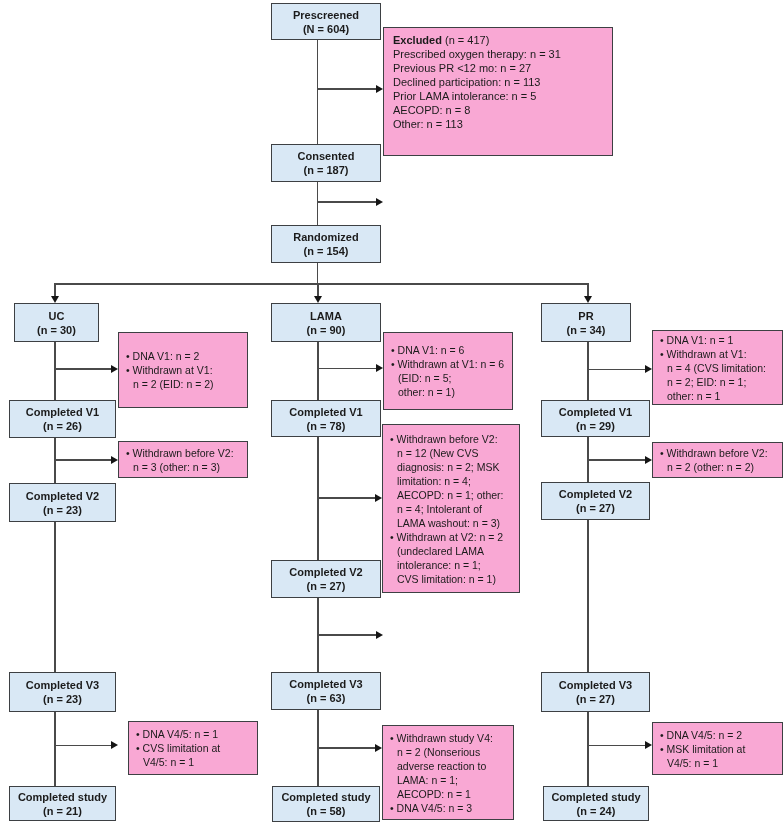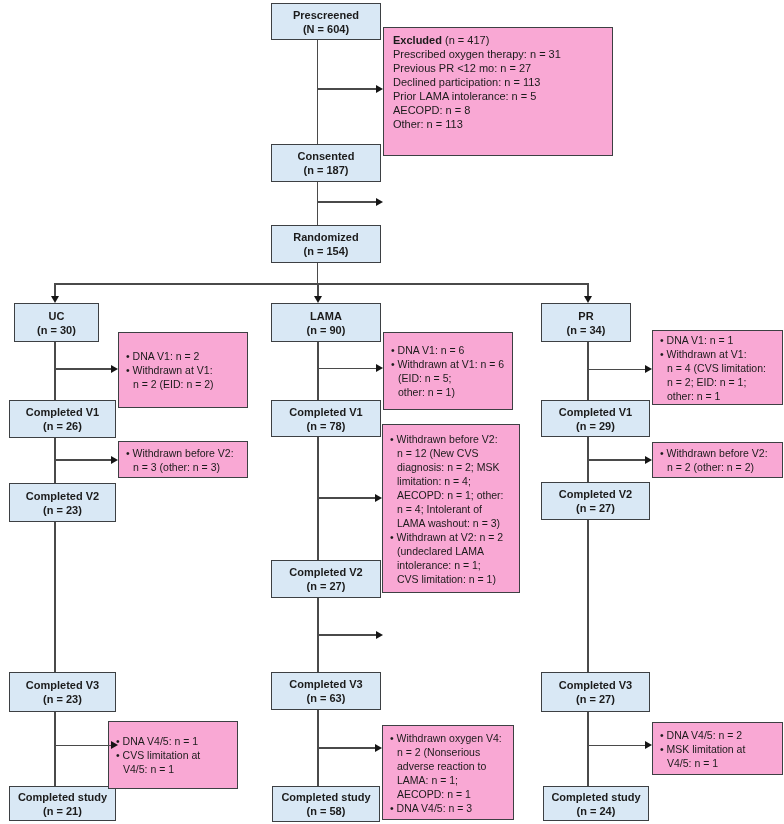--- a/index.html
+++ b/index.html
@@ -118,21 +118,21 @@
 
   <div class="nbox" style="left:118px;top:332px;width:130px;height:76px">
     <div class="nl">• DNA V1: n = 2</div>
     <div class="nl">• Withdrawn at V1:</div>
     <div class="nl cont">n = 2 (EID: n = 2)</div>
   </div>
   <div class="nbox" style="left:118px;top:441px;width:130px;height:37px">
     <div class="nl">• Withdrawn before V2:</div>
     <div class="nl cont">n = 3 (other: n = 3)</div>
   </div>
-  <div class="nbox" style="left:108px;top:721px;width:130px;height:68px">
+  <div class="nbox" style="left:128px;top:721px;width:130px;height:54px">
     <div class="nl">• DNA V4/5: n = 1</div>
     <div class="nl">• CVS limitation at</div>
     <div class="nl cont">V4/5: n = 1</div>
   </div>
 
   <div class="nbox" style="left:383px;top:332px;width:130px;height:78px">
     <div class="nl">• DNA V1: n = 6</div>
     <div class="nl">• Withdrawn at V1: n = 6</div>
     <div class="nl cont">(EID: n = 5;</div>
     <div class="nl cont">other: n = 1)</div>
@@ -144,21 +144,21 @@
     <div class="nl cont">limitation: n = 4;</div>
     <div class="nl cont">AECOPD: n = 1; other:</div>
     <div class="nl cont">n = 4; Intolerant of</div>
     <div class="nl cont">LAMA washout: n = 3)</div>
     <div class="nl">• Withdrawn at V2: n = 2</div>
     <div class="nl cont">(undeclared LAMA</div>
     <div class="nl cont">intolerance: n = 1;</div>
     <div class="nl cont">CVS limitation: n = 1)</div>
   </div>
   <div class="nbox" style="left:382px;top:725px;width:132px;height:95px">
-    <div class="nl">• Withdrawn oxygen V4:</div>
+    <div class="nl">• Withdrawn study V4:</div>
     <div class="nl cont">n = 2 (Nonserious</div>
     <div class="nl cont">adverse reaction to</div>
     <div class="nl cont">LAMA: n = 1;</div>
     <div class="nl cont">AECOPD: n = 1</div>
     <div class="nl">• DNA V4/5: n = 3</div>
   </div>
 
   <div class="nbox" style="left:652px;top:330px;width:131px;height:75px">
     <div class="nl">• DNA V1: n = 1</div>
     <div class="nl">• Withdrawn at V1:</div>

